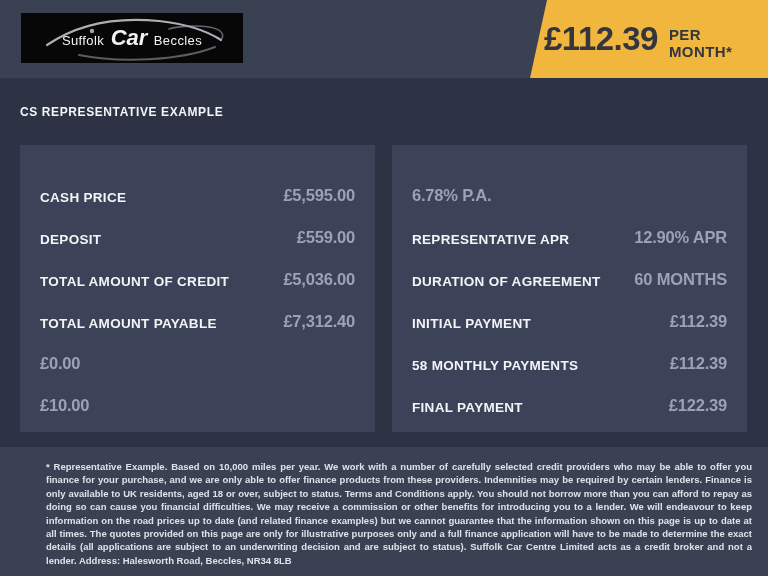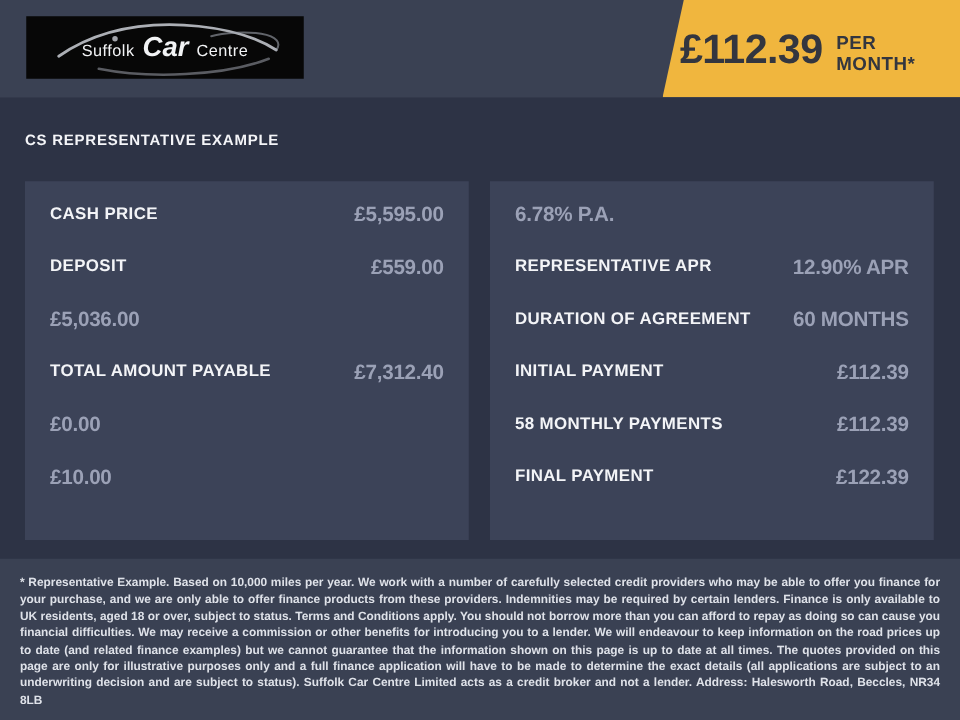--- a/index.html
+++ b/index.html
@@ -83,21 +83,21 @@
     gap: 17px;
   }
   .panel {
     flex: 1 1 0;
     background: #3c4358;
     padding: 18px 20px;
   }
   .finance-row {
     height: 42px;
     display: flex;
-    align-items: flex-start;
+    align-items: flex-end;
     justify-content: space-between;
   }
   .row-label {
     font-size: 13.5px;
     font-weight: 700;
     color: #f3f4f7;
     letter-spacing: .3px;
     white-space: nowrap;
   }
   .row-value {
@@ -115,37 +115,38 @@
     height: 129px;
     background: #3a4153;
     padding: 13px 16px 0 16px;
   }
   .disclaimer {
     font-size: 9.5px;
     font-weight: 700;
     line-height: 13.4px;
     color: #dfe2e9;
     text-align: justify;
+    margin-left: 30px;
   }
 </style>
 </head>
 <body>
 
 <header class="top-strip">
   <div class="logo-box">
     <svg class="logo-swoosh" viewBox="0 0 206 50" fill="none">
       <path d="M18 32 C 50 10, 90 4, 130 8 C 158 11, 178 18, 192 27" stroke="#c9ccd4" stroke-width="2.2" stroke-linecap="round" opacity="0.85"></path>
       <path d="M192 27 C 196 22, 193 16, 180 14 C 168 12, 150 13, 140 16" stroke="#9ea3ad" stroke-width="1.6" stroke-linecap="round" opacity="0.6"></path>
       <path d="M50 42 C 90 50, 150 48, 186 34" stroke="#9ea3ad" stroke-width="2" stroke-linecap="round" opacity="0.55"></path>
       <circle cx="63" cy="18" r="2.2" fill="#c9ccd4" opacity="0.8"></circle>
     </svg>
     <div class="logo-text">
       <span class="logo-word1">Suffolk</span>
       <span class="logo-word2">Car</span>
-      <span class="logo-word3">Centre</span>
+      <span class="logo-word3">Beccles</span>
     </div>
   </div>
 
   <div class="price-flag">
     <span class="flag-amount">£112.39</span>
     <span class="flag-period">PER MONTH*</span>
   </div>
 </header>
 
 <h1 class="page-title">CS REPRESENTATIVE EXAMPLE</h1>
@@ -154,20 +155,21 @@
   <section class="panel">
       <div class="finance-row">
         <span class="row-label">CASH PRICE</span>
         <span class="row-value">£5,595.00</span>
       </div>
       <div class="finance-row">
         <span class="row-label">DEPOSIT</span>
         <span class="row-value">£559.00</span>
       </div>
       <div class="finance-row">
+        <span class="row-label">TOTAL AMOUNT OF CREDIT</span>
         <span class="row-value">£5,036.00</span>
       </div>
       <div class="finance-row">
         <span class="row-label">TOTAL AMOUNT PAYABLE</span>
         <span class="row-value">£7,312.40</span>
       </div>
       <div class="finance-row">
         <span class="row-value">£0.00</span>
       </div>
       <div class="finance-row">

